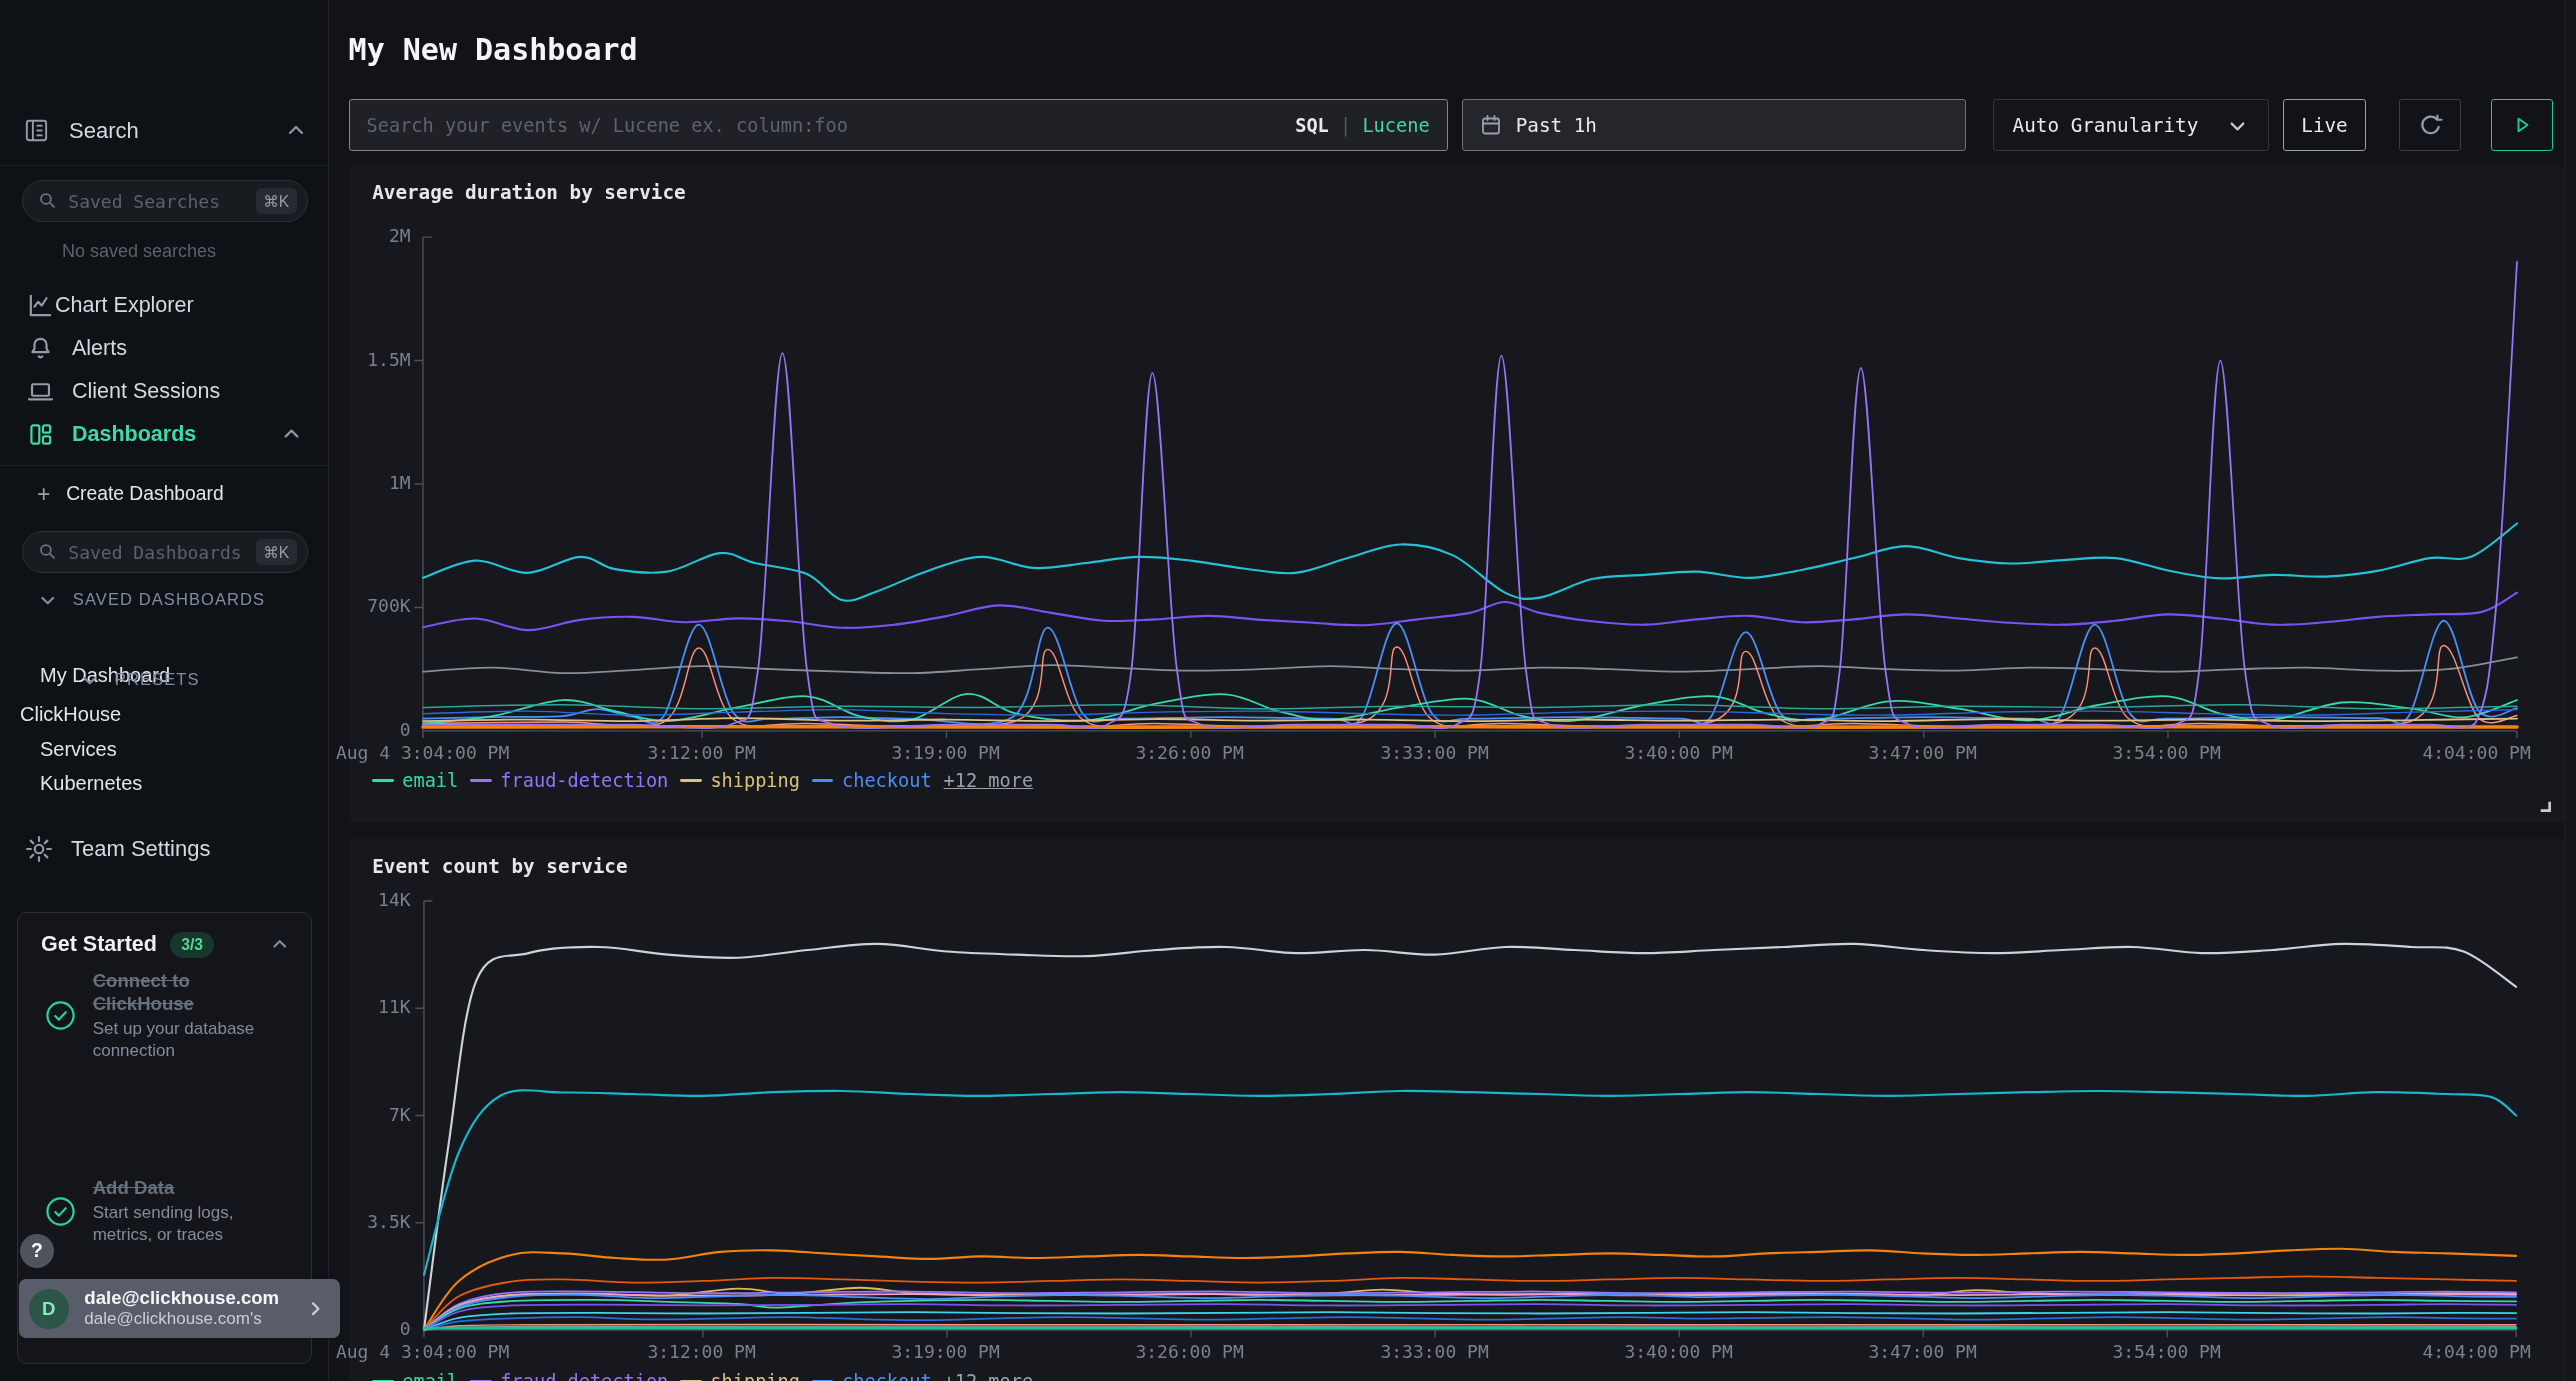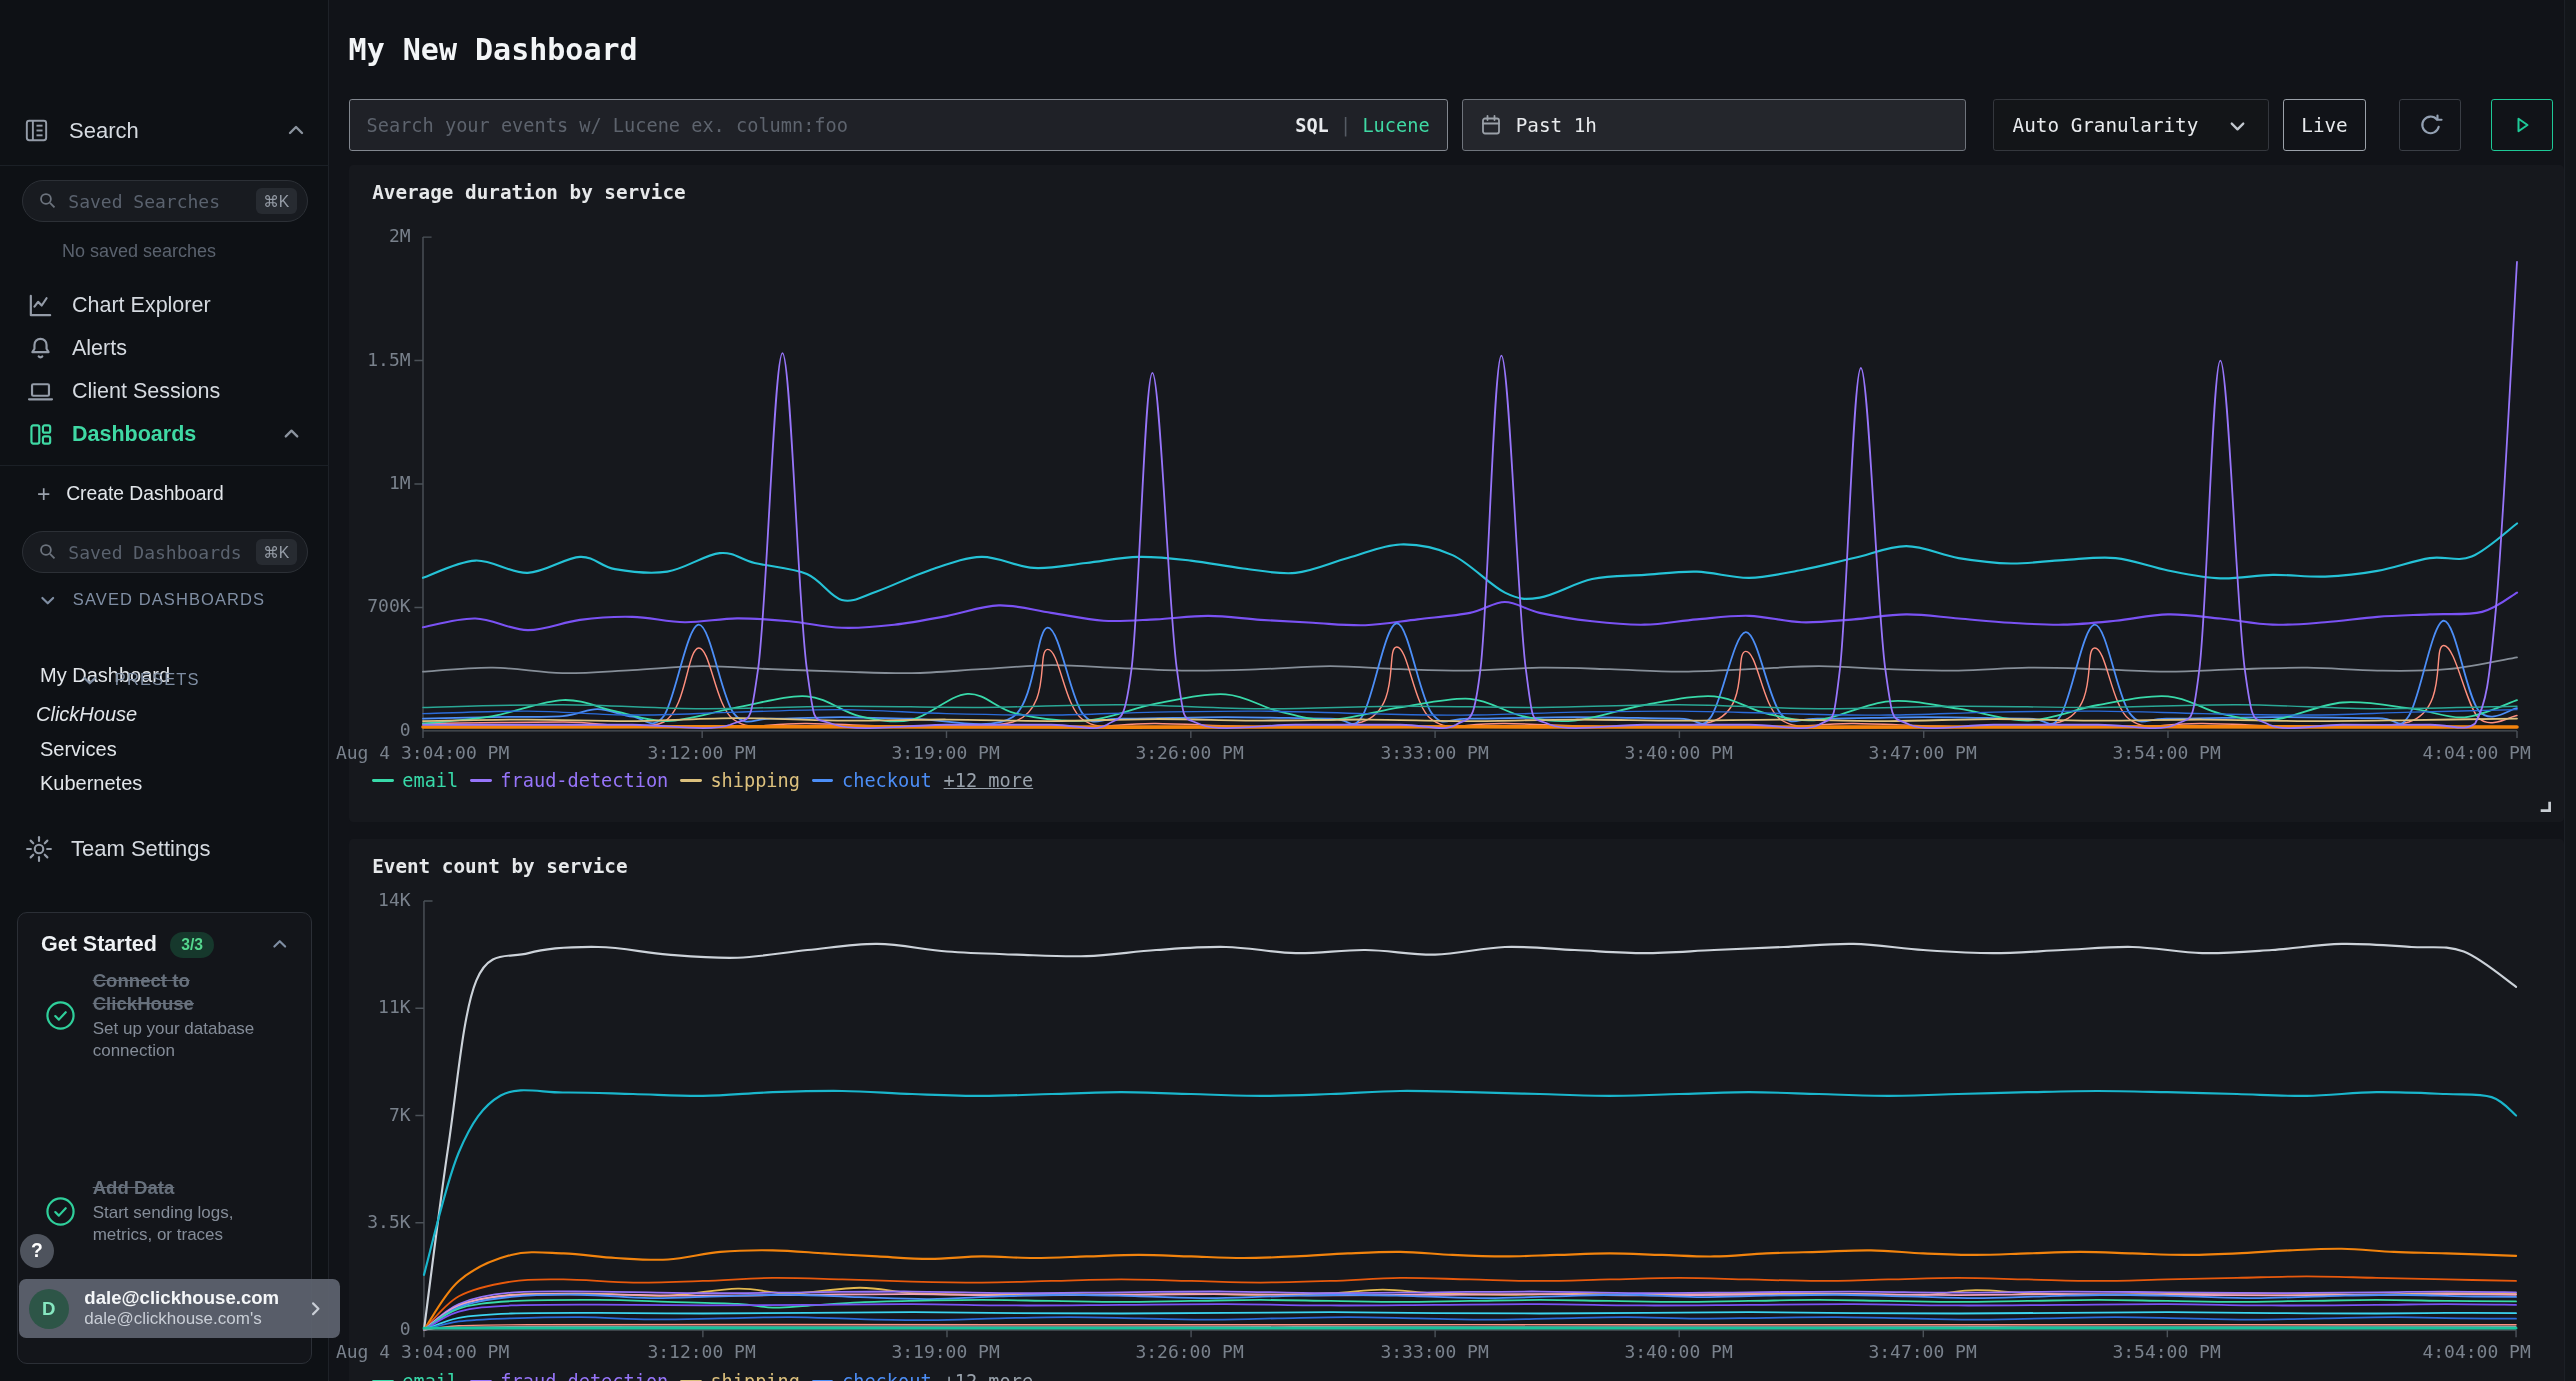--- a/index.html
+++ b/index.html
@@ -123,21 +123,21 @@
     <span style="font-size:18px; color:#5a626e;">No saved searches</span>
   </div>
 
   <div class="srow" style="top:285px; height:40px; padding:0 26px;">
     <span class="icn">
       <svg width="29" height="29" viewBox="0 0 24 24" fill="none" stroke="#949ca8" stroke-width="1.8" stroke-linecap="round" stroke-linejoin="round">
         <path d="M4 4 V20 H20"></path>
           <polyline points="7 13 10 9 13 12 17 6"></polyline>
       </svg>
     </span>
-    <span class="navlabel" style="margin-left:17px;">Chart Explorer</span>
+    <span class="navlabel" style="">Chart Explorer</span>
   </div>
 
   <div class="srow" style="top:328px; height:40px; padding:0 26px;">
     <span class="icn">
       <svg width="29" height="29" viewBox="0 0 24 24" fill="none" stroke="#949ca8" stroke-width="1.8" stroke-linecap="round" stroke-linejoin="round">
         <path d="M12 4 a5 5 0 0 1 5 5 v3.2 l1.7 2.8 H5.3 L7 12.2 V9 a5 5 0 0 1 5-5 Z"></path>
           <path d="M10.5 18.5 a1.8 1.8 0 0 0 3 0"></path>
       </svg>
     </span>
     <span class="navlabel" style="margin-left:17px;">Alerts</span>
@@ -202,21 +202,21 @@
 
   <div class="srow" style="top:664px; height:31.5px; padding:0 37px;margin-left:42px;">
     <span class="icn">
       <svg class="chev" width="21.5" height="21.5" viewBox="0 0 24 24" style="stroke:#7f8ea3;">
           <polyline points="6 10 12 16 18 10"></polyline>
         </svg>
     </span>
     <span class="grouplabel" style="margin-left:14.3px;">PRESETS</span>
   </div>
 
-  <div class="srow" style="top:698px; height:33px; padding:0 36px;font-style:italic;">
+  <div class="srow" style="top:698px; height:33px; padding:0 20px;">
     <span class="sublabel">ClickHouse</span>
   </div>
   <div class="srow" style="top:733px; height:33px; padding:0 40px;">
     <span class="sublabel">Services</span>
   </div>
   <div class="srow" style="top:767px; height:33px; padding:0 40px;">
     <span class="sublabel">Kubernetes</span>
   </div>
 
   <div class="srow" style="top:829px; height:40px; padding:0 24px;">

